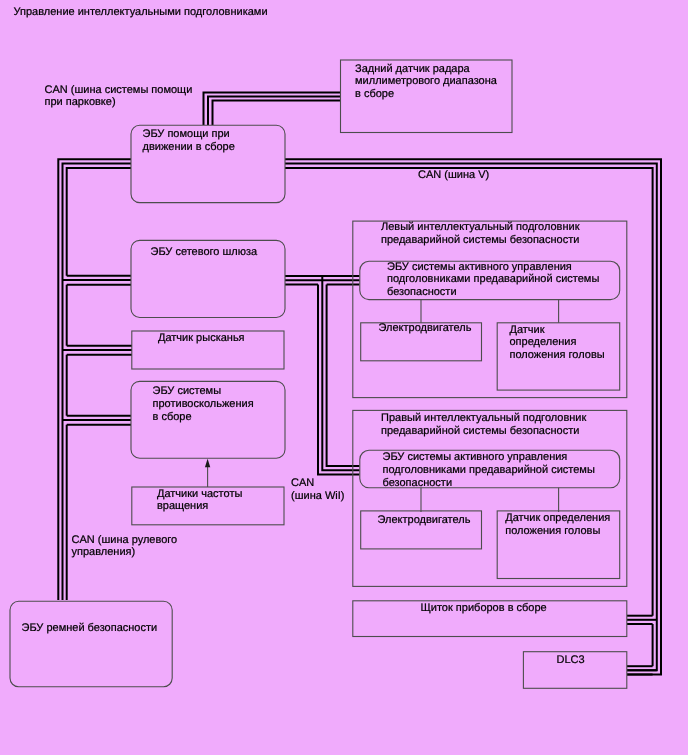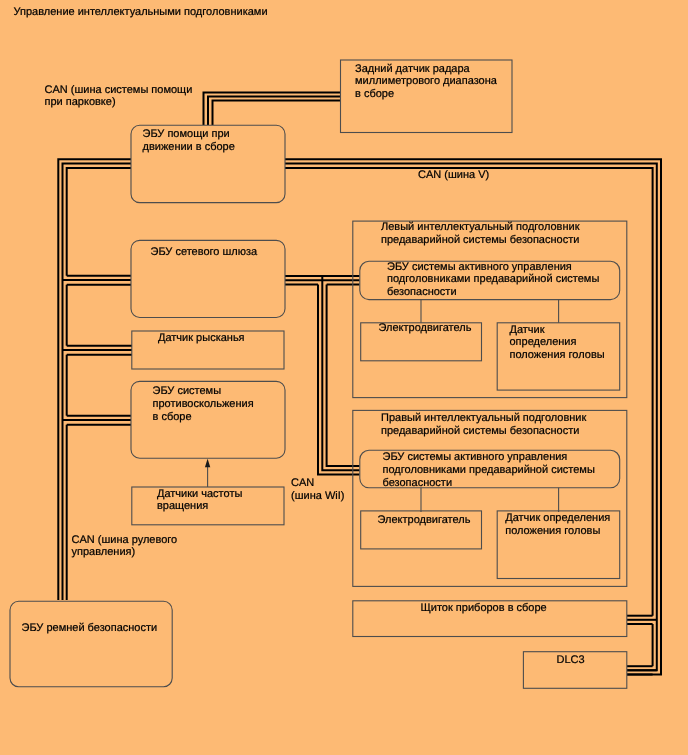--- a/index.html
+++ b/index.html
@@ -1,21 +1,21 @@
 <!DOCTYPE html>
 <html><head>
 <meta charset="utf-8">
 <title>Diagram</title>
 <style>
   html,body{margin:0;padding:0;background:#ffffff;}
   body{width:688px;height:755px;overflow:hidden;
        font-family:"Liberation Sans",sans-serif;
        -webkit-font-smoothing:antialiased;
        text-rendering:geometricPrecision;}
-  #canvas{position:relative;width:688px;height:755px;background:#fdba74;}
+  #canvas{position:relative;width:688px;height:755px;background:#f0abfc;}
   #sheet{position:absolute;left:0;top:0;}
   text{font-family:"Liberation Sans",sans-serif;font-size:11px;fill:#000000;
        stroke:#000000;stroke-width:0.22;paint-order:stroke fill;
        dominant-baseline:auto;white-space:pre;}
   text.title{font-size:11px;fill:#000;}
   .boxline{fill:none;stroke:#4d4d4d;stroke-width:1.1;}
   .busline{fill:none;stroke:#000;stroke-width:2;}
   .thin{fill:none;stroke:#4d4d4d;stroke-width:1.1;}
   .arrowfill{fill:#1a1a1a;stroke:none;}
 </style>

